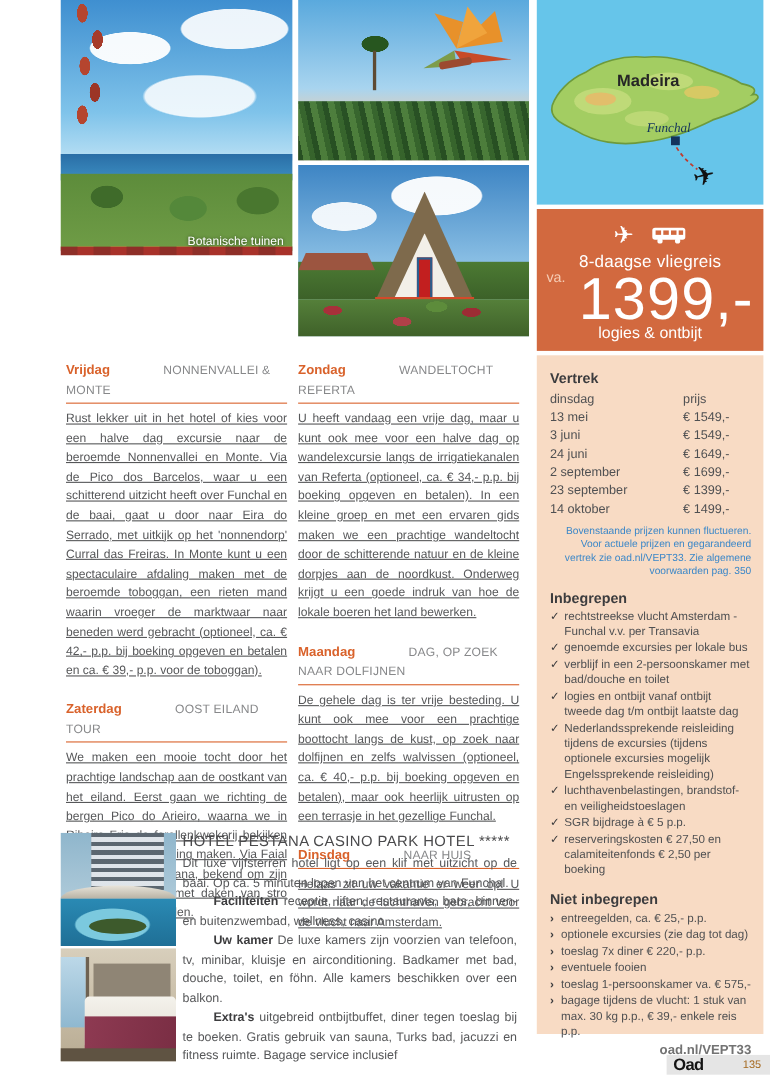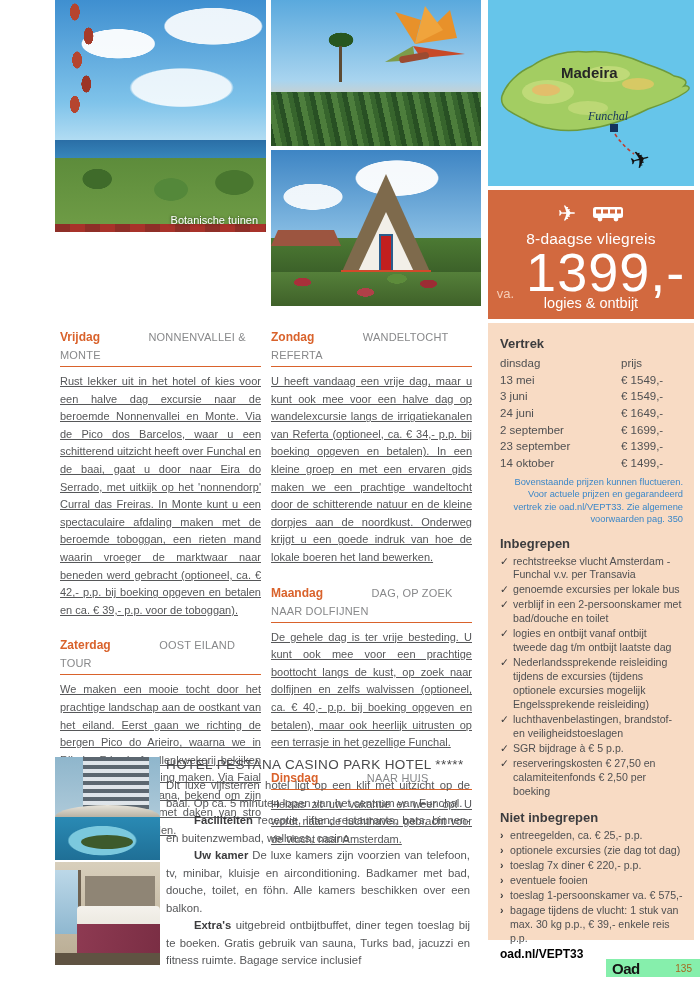--- a/index.html
+++ b/index.html
@@ -108,60 +108,60 @@
 
   
   #map-block { position:absolute; left:488px; top:0; width:206px; height:186px; background:#66c5ea; }
 
   
   #price-block { position:absolute; left:488px; top:190px; width:206px; height:129px;
     background:#d2693f; color:#ffffff; text-align:center; }
   #price-block .icons { margin-top:12px; display:flex; justify-content:center; align-items:center; gap:16px; height:24px; }
   #price-block .plane-glyph { font-size:22px; line-height:1; color:#ffffff; }
   #price-block .trip-type { margin-top:4px; font-size:15.5px; color:#ffffff; letter-spacing:.2px; }
-  #price-block .price-row { display:flex; justify-content:center; align-items:flex-end; gap:12px; margin-top:-4px; }
+  #price-block .price-row { display:flex; justify-content:center; align-items:flex-start; gap:12px; margin-top:-4px; }
   #price-block .va { font-size:13px; color:#f6cdb6; }
   #price-block .price { font-size:54px; font-weight:normal; letter-spacing:1px; line-height:1.05; }
   #price-block .board { font-size:14.5px; margin-top:-6px; }
 
   
   #sidebar { position:absolute; left:488px; top:323px; width:206px; height:617px;
     background:#f8dbc4; padding:13px 11px 10px 12px; color:#4f5052; }
   #sidebar h3 { font-size:13px; color:#3c3c3e; margin-bottom:4px; font-weight:bold; }
   .vertrek-row { display:flex; font-size:11.5px; line-height:1.45; }
   .vertrek-row .d { flex:1; }
   .vertrek-row .p { width:62px; }
   .price-note { margin-top:4px; font-size:9.3px; line-height:1.34; color:#3b87c8;text-align:right; }
   .tick-list, .dash-list { list-style:none; margin-top:2px; }
   .tick-list li, .dash-list li { display:flex; font-size:10.6px; line-height:1.32; margin-bottom:1px; }
   .tick-list .bullet { width:13px; flex:0 0 13px; color:#3c3c3e; }
   .dash-list .bullet { width:10px; flex:0 0 10px; color:#3c3c3e; font-weight:bold; }
   .tick-list .txt, .dash-list .txt { flex:1; }
   #sidebar .gap { height:10px; }
-  #sidebar .url { margin-top:0; font-size:12px; font-weight:bold; color:#000000; }
+  #sidebar .url { margin-top:0; font-size:12px; font-weight:bold; color:#737373;text-align:right; }
 
   
   .itin-col { position:absolute; top:327px; width:201px; }
   #col-left { left:60px; }
   #col-mid { left:271px; }
   .day-section { margin-bottom:16px; }
   .day-head { border-bottom:1px solid #d9622b; padding-bottom:3px; margin-bottom:6px; }
   .day-name { color:#d9622b; font-weight:bold; font-size:12px; }
   .day-title { color:#87888a; font-size:11px; letter-spacing:.2px;margin-left:44px; }
   .day-text { font-size:11px; line-height:1.6; text-align:justify; color:#565759;text-decoration:underline; }
 
   
   #hotel-text { position:absolute; left:166px; top:757px; width:304px; }
   #hotel-text h2 { font-size:13.5px; font-weight:normal; color:#4a4a4c; letter-spacing:.4px; margin-bottom:5px; }
   #hotel-text p { font-size:11.3px; line-height:1.55; text-align:justify; color:#565759; }
   #hotel-text b { color:#3c3c3e;margin-left:28px; }
 
   
   #footer-bar { position:absolute; left:606px; top:959px; width:94px; height:18px;
-    background:#86efac; display:flex; align-items:center; }
+    background:#e5e5e5; display:flex; align-items:center; }
   #footer-bar .brand { font-size:15px; font-weight:bold; color:#141414; letter-spacing:-.5px; padding-left:6px; line-height:1; }
   #footer-bar .pagenum { margin-left:auto; padding-right:8px; font-size:10px; color:#a5691f; }
 </style>
 </head>
 <body>
 
 <div id="page">
 
   <div class="photo" id="photo-garden">
     <div class="sky"></div>

